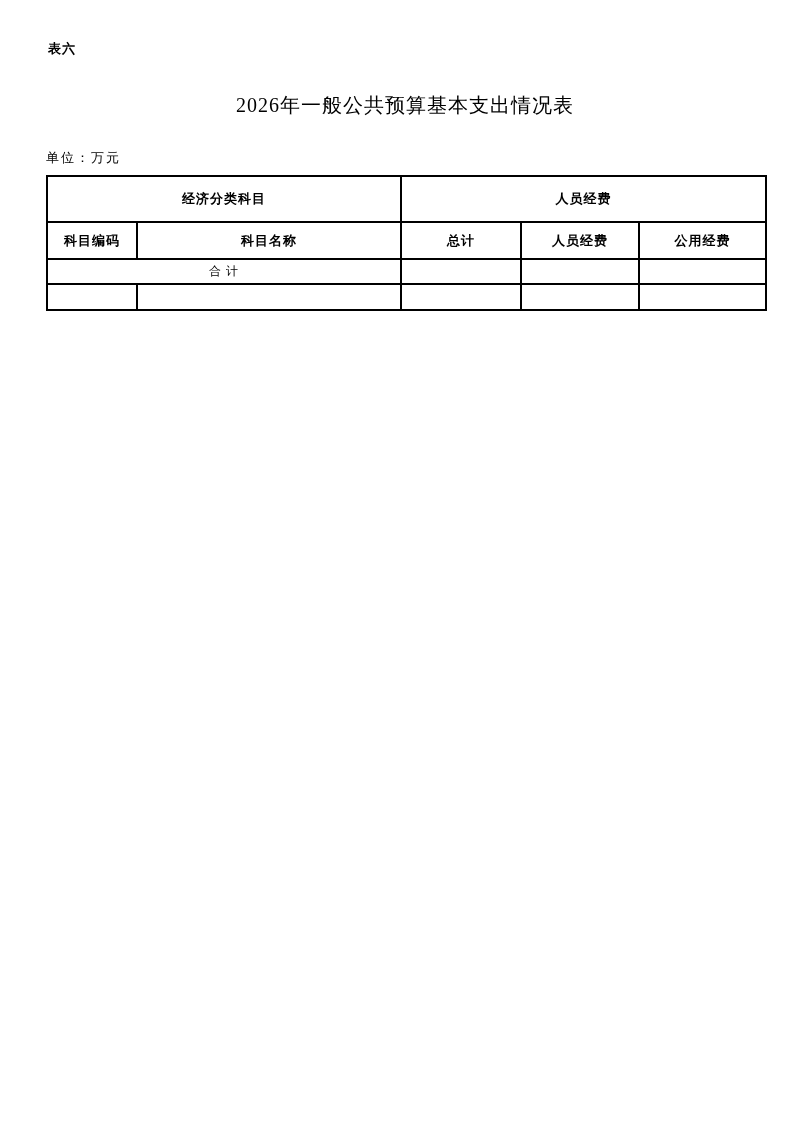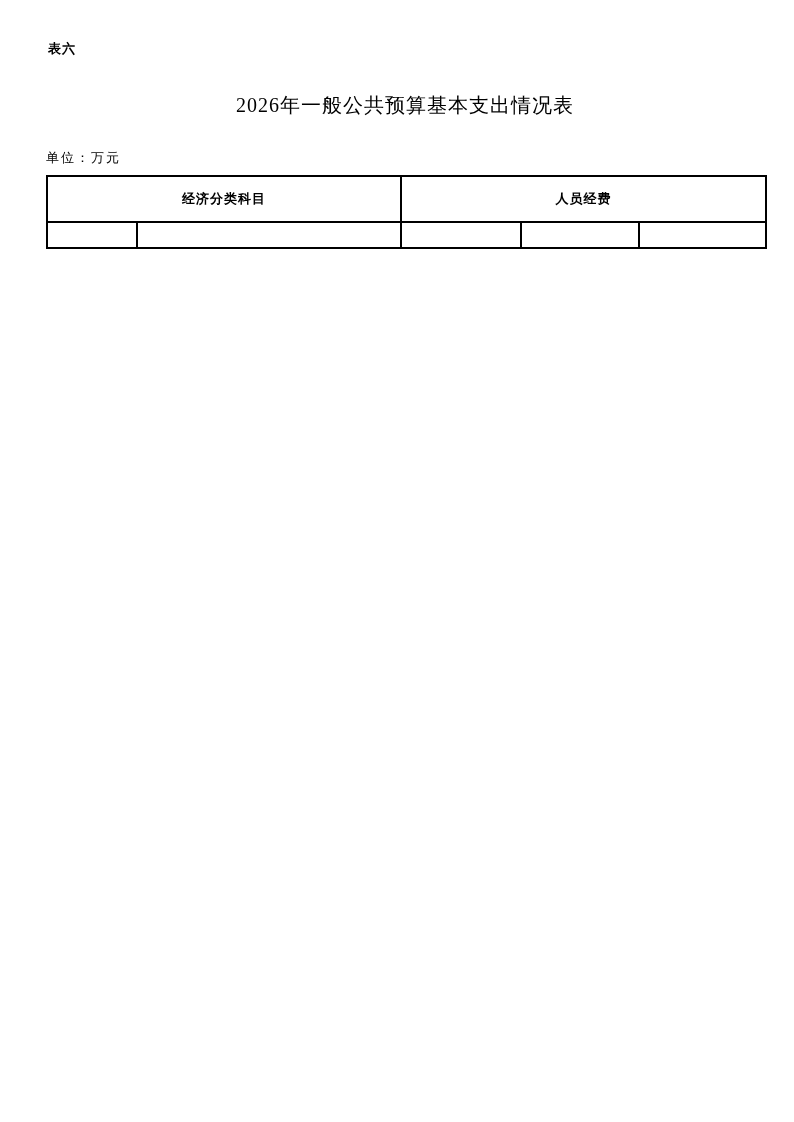--- a/index.html
+++ b/index.html
@@ -105,20 +105,33 @@
       <col style="width:264px">
       <col style="width:120px">
       <col style="width:118px">
       <col style="width:127px">
     </colgroup>
     <tbody>
       <tr class="h1">
         <td colspan="2" class="hdr">经济分类科目</td>
         <td colspan="3" class="hdr">人员经费</td>
       </tr>
+      <tr class="h2">
+        <td class="hdr">科目编码</td>
+        <td class="hdr">科目名称</td>
+        <td class="hdr">总计</td>
+        <td class="hdr">人员经费</td>
+        <td class="hdr">公用经费</td>
+      </tr>
+      <tr class="r-total">
+        <td colspan="2" class="total-cell">合 计</td>
+        <td class="val-cell"></td>
+        <td class="val-cell"></td>
+        <td class="val-cell"></td>
+      </tr>
       <tr class="r-empty">
         <td class="val-cell"></td>
         <td class="val-cell"></td>
         <td class="val-cell"></td>
         <td class="val-cell"></td>
         <td class="val-cell"></td>
       </tr>
     </tbody>
   </table>
 

